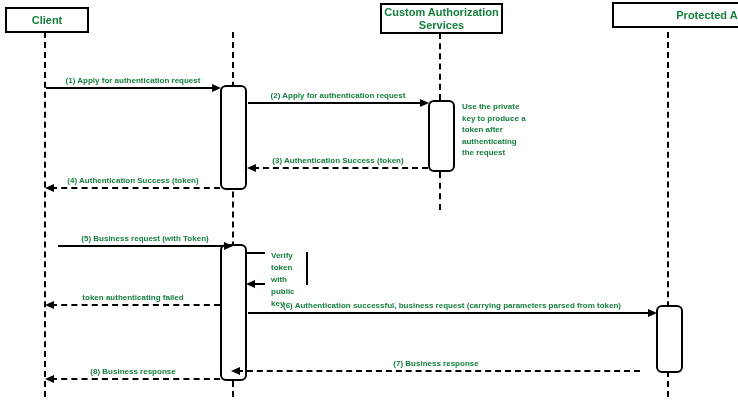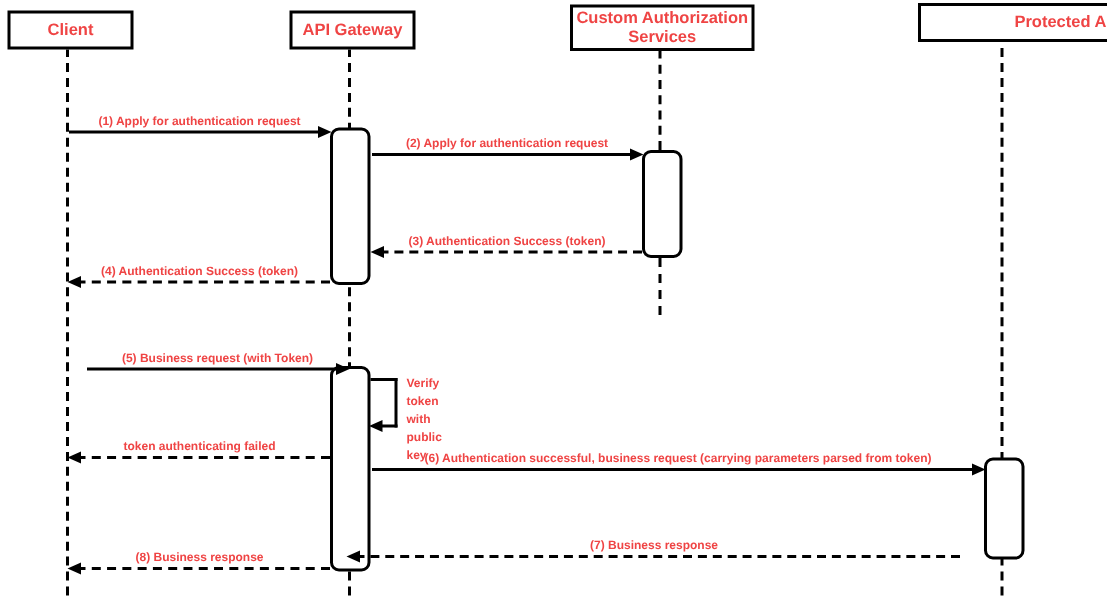--- a/index.html
+++ b/index.html
@@ -1,18 +1,18 @@
 <!DOCTYPE html>
 <html><head>
 <meta charset="utf-8">
 <style>
   html,body{margin:0;padding:0;background:#ffffff;}
   #stage{
     position:relative;width:738px;height:401px;background:#ffffff;
-    font-family:"Liberation Sans",sans-serif;overflow:hidden;color:#ef4444;
+    font-family:"Liberation Sans",sans-serif;overflow:hidden;color:#15803d;
   }
   
   .actor{
     position:absolute;box-sizing:border-box;border:2px solid #000;background:#fff;
     display:flex;align-items:center;justify-content:center;text-align:center;
     font-weight:bold;font-size:11px;line-height:13px;white-space:pre-line;z-index:5;
   }
   
   .lifeline{position:absolute;width:0;border-left:2px dashed #000;z-index:1;}
   
@@ -27,21 +27,21 @@
   .msg.dashed .mline{border-top-style:dashed;}
   .msg.dashed.left  .mline{left:5px;right:0;}
   .ah{position:absolute;width:0;height:0;border-top:4px solid transparent;border-bottom:4px solid transparent;}
   .ah.right{border-left:9px solid #000;right:-1px;top:-3px;}
   .ah.left{border-right:9px solid #000;left:-1px;top:-3px;}
   .mlabel{
     position:absolute;bottom:4px;left:50%;transform:translateX(-50%);
     white-space:nowrap;font-weight:bold;font-size:8px;
   }
   
-  .selfloop{position:absolute;width:18px;height:35px;z-index:4;}
+  .selfloop{position:absolute;width:18px;height:35px;z-index:4;padding-left:43px;}
   .sl-top{position:absolute;left:0;top:0;width:18px;height:0;border-top:2px solid #000;}
   .sl-right{position:absolute;right:0;top:0;width:0;height:33px;border-left:2px solid #000;}
   .sl-bottom{position:absolute;left:6px;top:31px;width:12px;height:0;border-top:2px solid #000;}
   .sl-label{
     position:absolute;left:24px;top:-2px;white-space:pre-line;
     font-weight:bold;font-size:8px;line-height:12px;text-align:left;
   }
   
   .note{
     position:absolute;white-space:pre-line;font-weight:bold;font-size:8px;
@@ -60,43 +60,45 @@
   <div class="lifeline" style="left:667px;top:32px;height:365px;"></div>
 
   <div class="activation" style="left:220px;top:85px;height:105px;"></div>
   <div class="activation" style="left:428px;top:100px;height:72px;"></div>
   <div class="activation" style="left:220px;top:244px;height:137px;"></div>
   <div class="activation" style="left:656px;top:305px;height:68px;"></div>
 
   <div class="actor" style="left:5px;top:7px;width:84px;height:26px;">
     <span>Client</span>
   </div>
-  <div class="actor" style="left:193px;top:7px;width:84px;height:26px;">
-    <span>API Gateway</span>
-  </div>
   <div class="actor" style="left:380px;top:3px;width:123px;height:31px;">
     <span>Custom Authorization
 Services</span>
   </div>
   <div class="actor" style="left:612px;top:2px;width:138px;height:26px;justify-content:flex-end;">
     <span>Protected API</span>
   </div>
 
   <div class="msg solid right" style="left:46px;top:87px;width:174px;">
     <div class="mline"></div>
     <div class="ah right"></div>
     <span class="mlabel">(1) Apply for authentication request</span>
   </div>
 
   <div class="msg solid right" style="left:248px;top:102px;width:180px;text-align:right;">
     <div class="mline"></div>
     <div class="ah right"></div>
     <span class="mlabel">(2) Apply for authentication request</span>
   </div>
 
+  <div class="note" style="left:462px;top:101px;width:96px;">Use the private
+key to produce a
+token after
+authenticating
+the request</div>
 
   <div class="msg dashed left" style="left:248px;top:167px;width:180px;">
     <div class="mline"></div>
     <div class="ah left"></div>
     <span class="mlabel">(3) Authentication Success (token)</span>
   </div>
 
   <div class="msg dashed left" style="left:46px;top:187px;width:174px;text-align:center;">
     <div class="mline"></div>
     <div class="ah left"></div>

